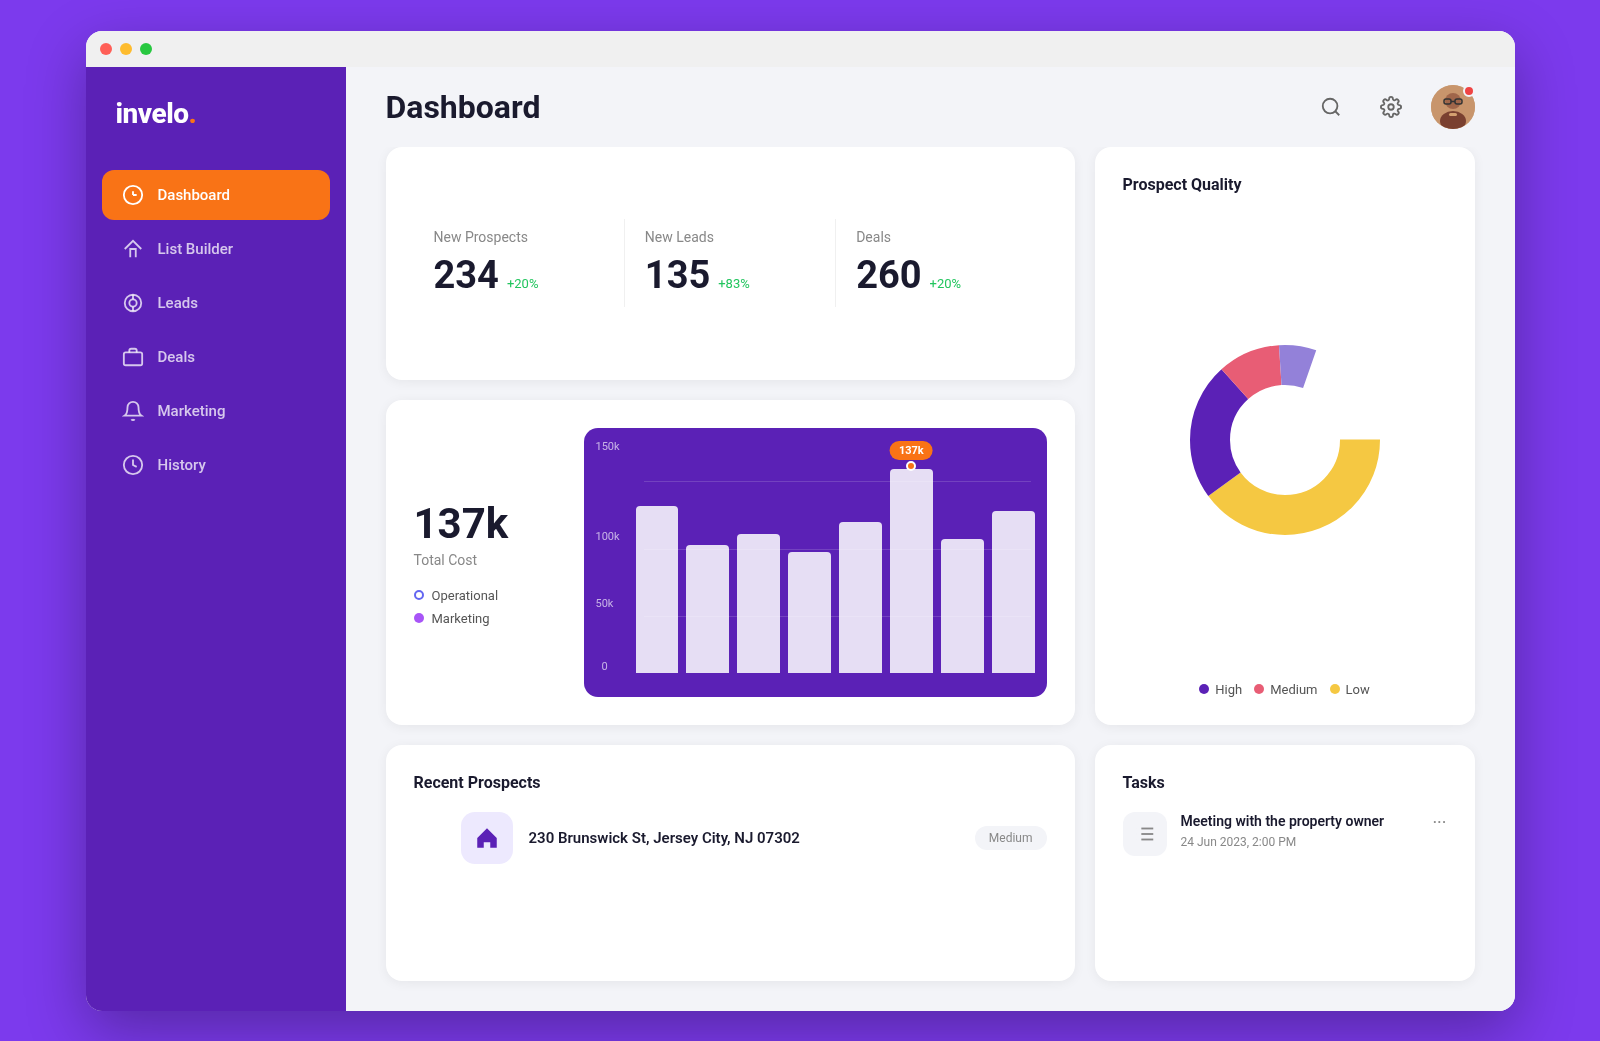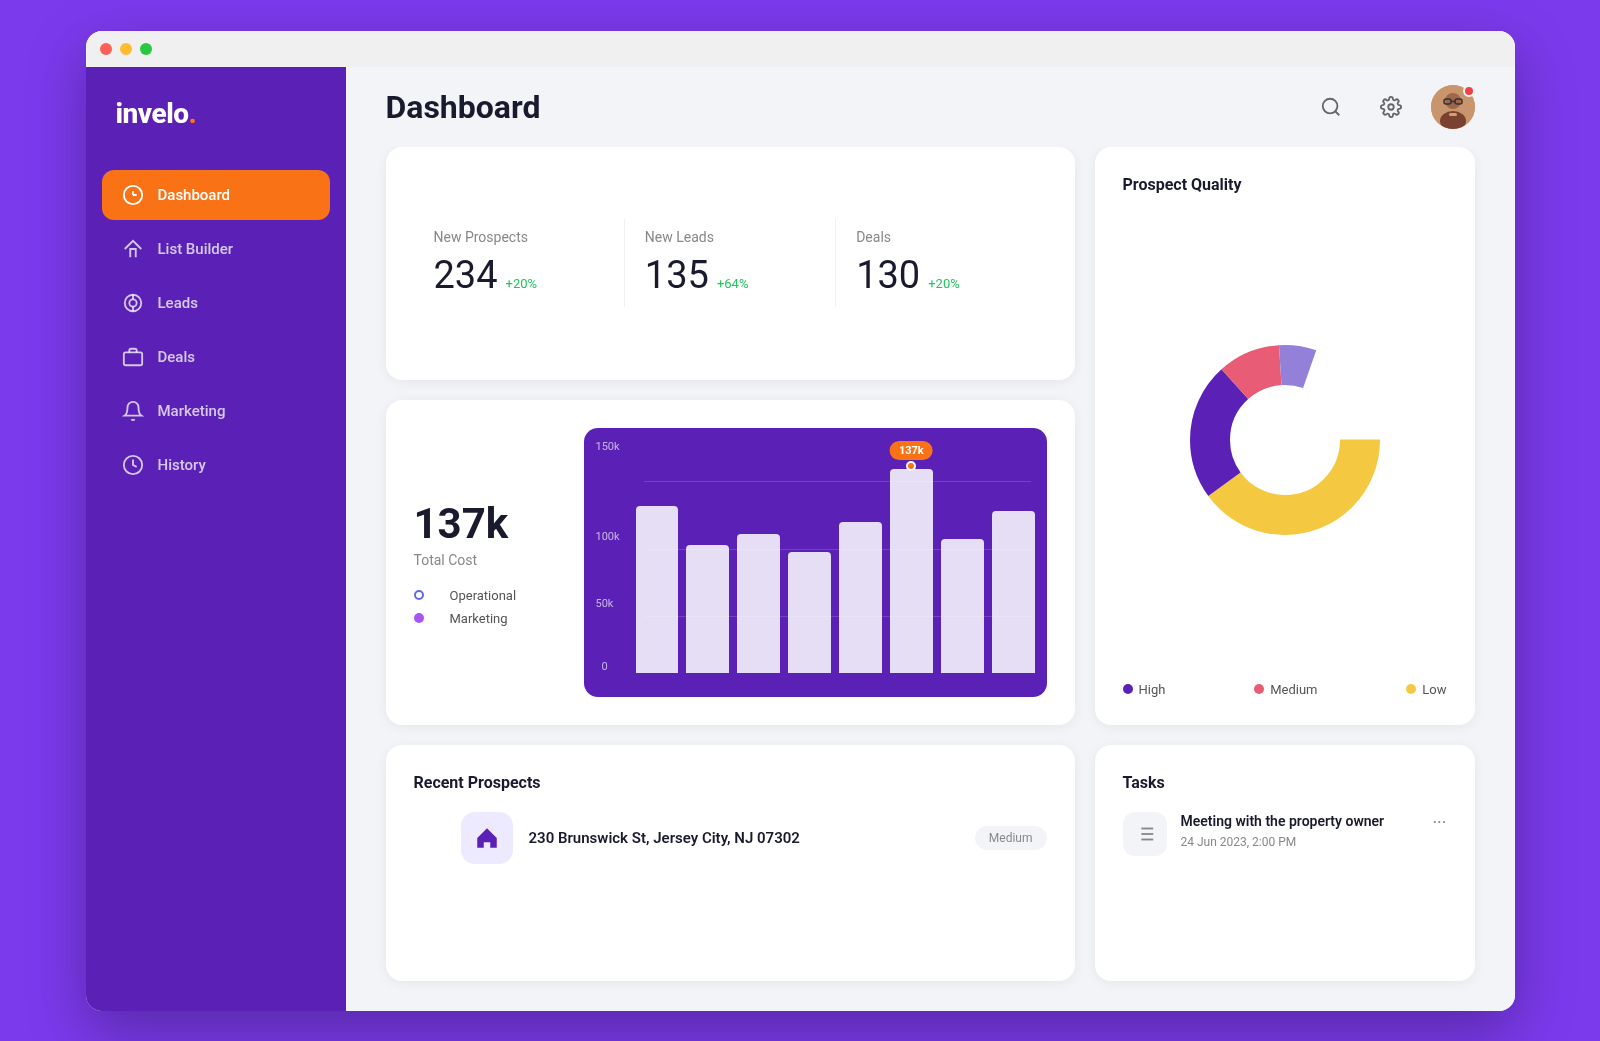--- a/index.html
+++ b/index.html
@@ -175,21 +175,21 @@
       color: #888;
       margin-bottom: 8px;
     }
     .stat-value-row {
       display: flex;
       align-items: baseline;
       gap: 8px;
     }
     .stat-value {
       font-size: 38px;
-      font-weight: 400;
+      font-weight: 700;
       color: #1a1a2e;
     }
     .stat-change {
       font-size: 13px;
       font-weight: 400;
       color: #22c55e;
     }
     
     .quality-card {
       grid-column: 2;
@@ -207,21 +207,21 @@
     .donut-wrap {
       display: flex;
       align-items: center;
       justify-content: center;
       flex: 1;
       padding: 10px 0;
     }
     .donut-legend {
       display: flex;
       align-items: center;
-      justify-content: space-between;
+      justify-content: center;
       gap: 12px;
       margin-top: 16px;
     }
     .legend-item {
       display: flex;
       align-items: center;
       gap: 6px;
       font-size: 13px;
       color: #555;
     }
@@ -251,21 +251,21 @@
     .cost-label {
       font-size: 14px;
       color: #888;
       margin-top: 4px;
       margin-bottom: 20px;
     }
     .cost-legend { display: flex; flex-direction: column; gap: 8px; }
     .cost-legend-item {
       display: flex;
       align-items: center;
-      gap: 26px;
+      gap: 8px;
       font-size: 13px;
       color: #555;
     }
     .legend-circle-outline {
       width: 10px; height: 10px;
       border-radius: 50%;
       border: 2px solid #6366f1;
       background: transparent;
     }
     .legend-circle-fill {
@@ -482,27 +482,27 @@
             <div class="stat-label">New Prospects</div>
             <div class="stat-value-row">
               <span class="stat-value">234</span>
               <span class="stat-change">+20%</span>
             </div>
           </div>
           <div class="stat-item">
             <div class="stat-label">New Leads</div>
             <div class="stat-value-row">
               <span class="stat-value">135</span>
-              <span class="stat-change">+64%</span>
+              <span class="stat-change">+83%</span>
             </div>
           </div>
           <div class="stat-item">
             <div class="stat-label">Deals</div>
             <div class="stat-value-row">
-              <span class="stat-value">130</span>
+              <span class="stat-value">260</span>
               <span class="stat-change">+20%</span>
             </div>
           </div>
         </div>
 
         <div class="card quality-card">
           <div class="card-title">Prospect Quality</div>
           <div class="donut-wrap">
             <svg width="220" height="220" viewBox="0 0 220 220">
 

